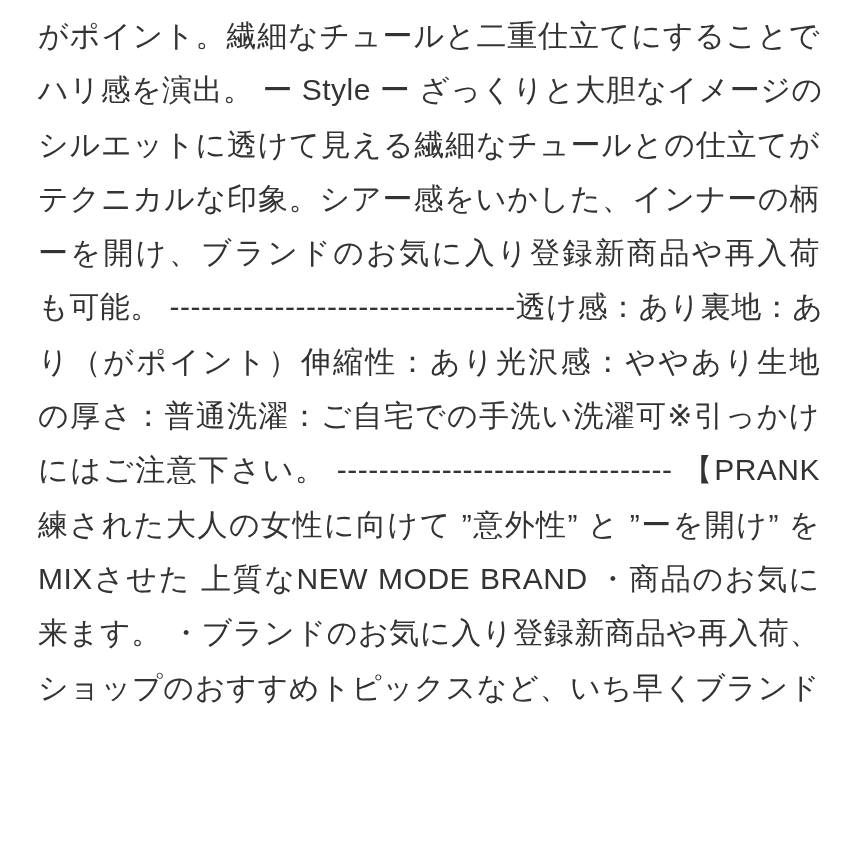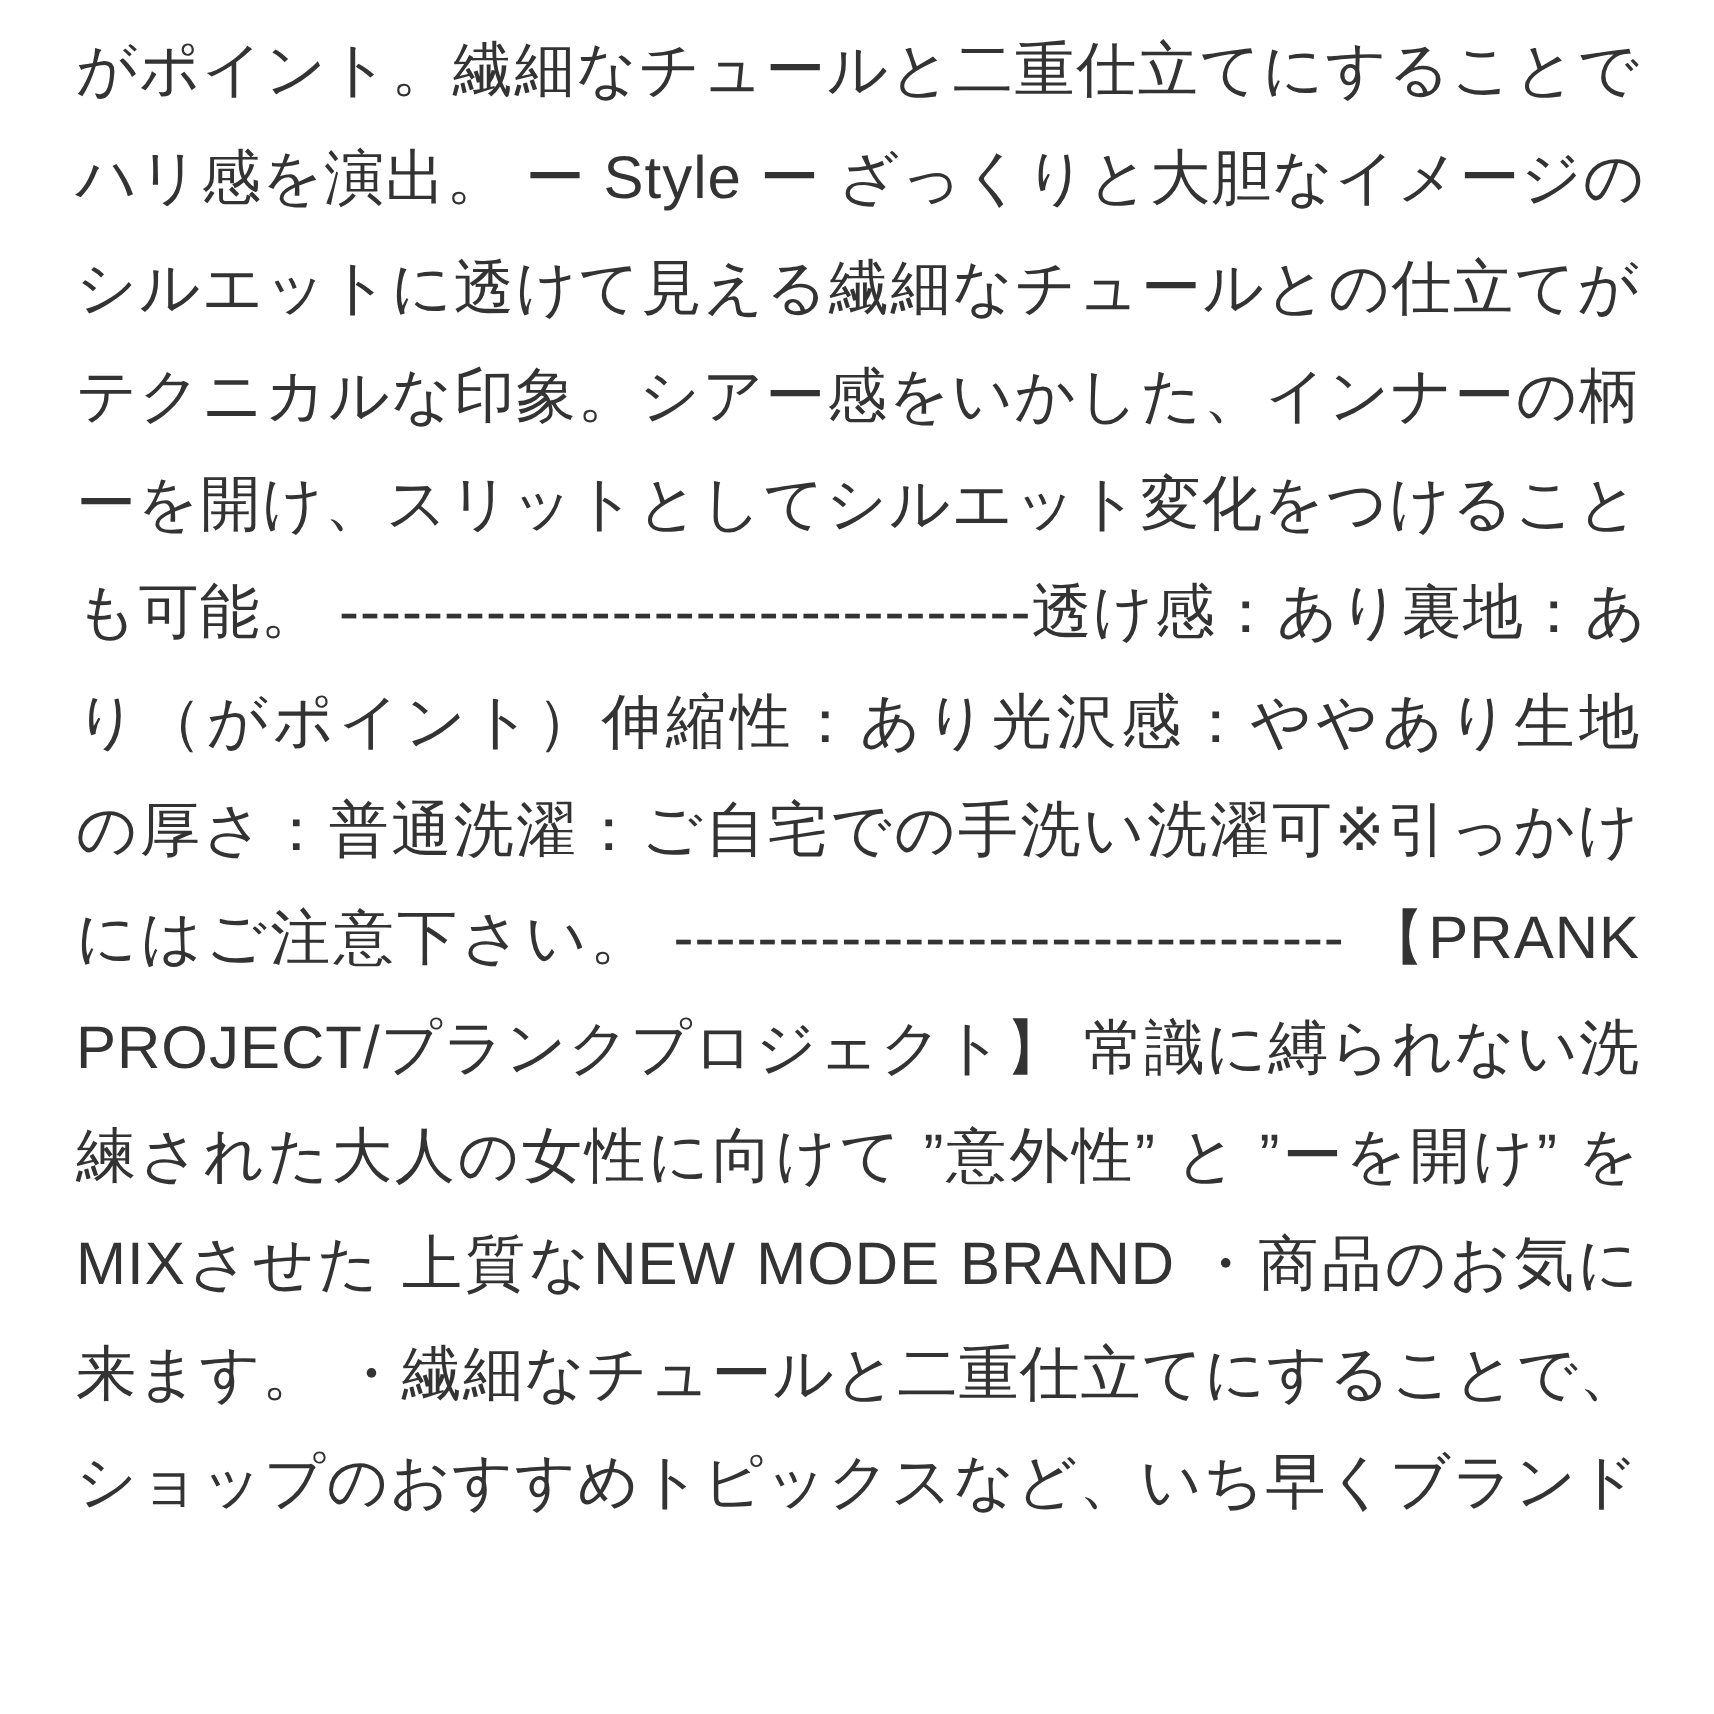--- a/index.html
+++ b/index.html
@@ -33,23 +33,22 @@
   }
 </style>
 </head>
 <body>
 
 <main class="description">
   <div class="line">がポイント。繊細なチュールと二重仕立てにすることで</div>
   <div class="line">ハリ感を演出。 ー Style ー ざっくりと大胆なイメージの</div>
   <div class="line">シルエットに透けて見える繊細なチュールとの仕立てが</div>
   <div class="line">テクニカルな印象。シアー感をいかした、インナーの柄</div>
-  <div class="line">ーを開け、スリットとしてシルエット変化をつけること</div>
+  <div class="line">ーを開け、ブランドのお気に入り登録新商品や再入荷</div>
   <div class="line">も可能。 ---------------------------------透け感：あり裏地：あ</div>
   <div class="line">り（がポイント）伸縮性：あり光沢感：ややあり生地</div>
   <div class="line">の厚さ：普通洗濯：ご自宅での手洗い洗濯可※引っかけ</div>
   <div class="line">にはご注意下さい。 -------------------------------- 【PRANK</div>
-  <div class="line">PROJECT/プランクプロジェクト】 常識に縛られない洗</div>
   <div class="line">練された大人の女性に向けて ”意外性” と ”ーを開け” を</div>
   <div class="line">MIXさせた 上質なNEW MODE BRAND ・商品のお気に</div>
-  <div class="line">来ます。 ・繊細なチュールと二重仕立てにすることで、</div>
+  <div class="line">来ます。 ・ブランドのお気に入り登録新商品や再入荷、</div>
   <div class="line">ショップのおすすめトピックスなど、いち早くブランド</div>
 </main>
 
 </body></html>

